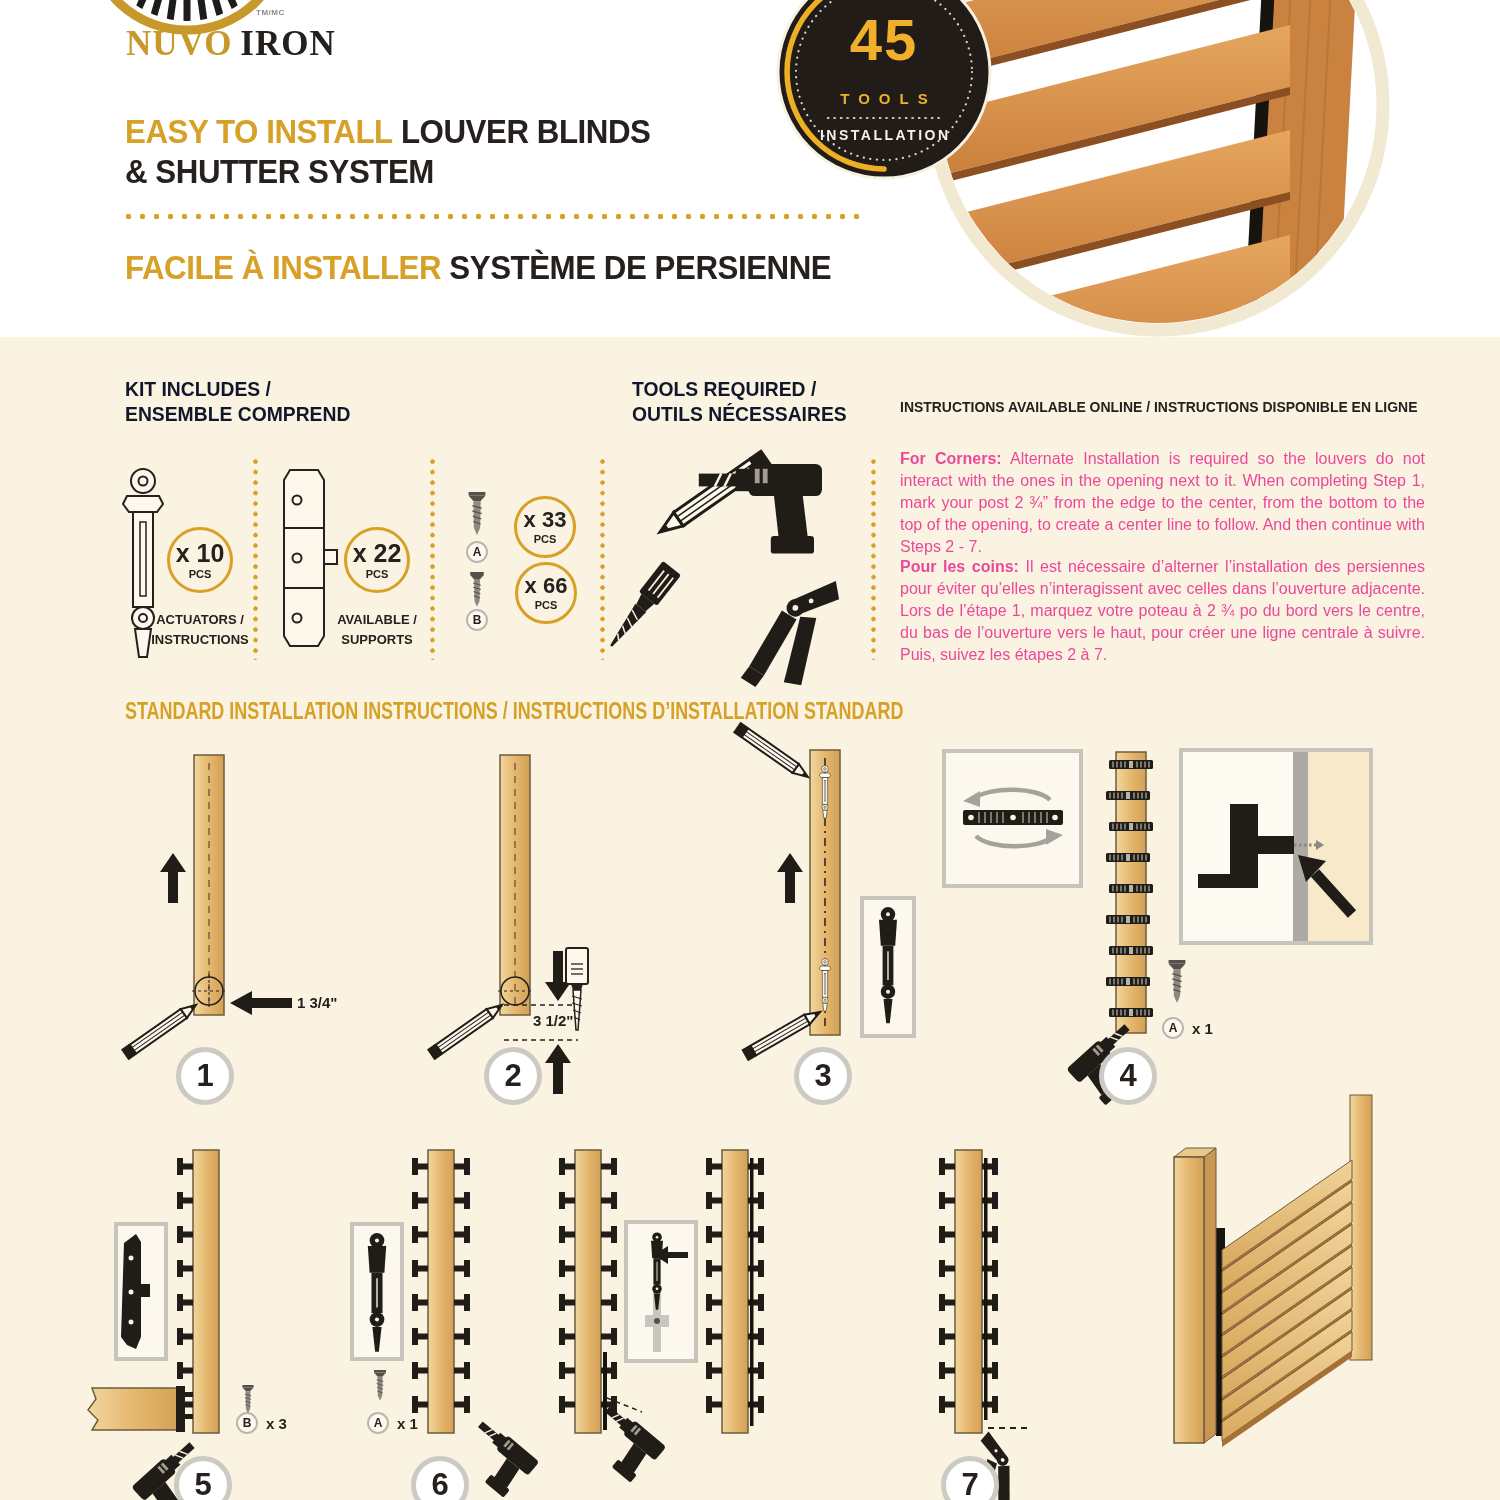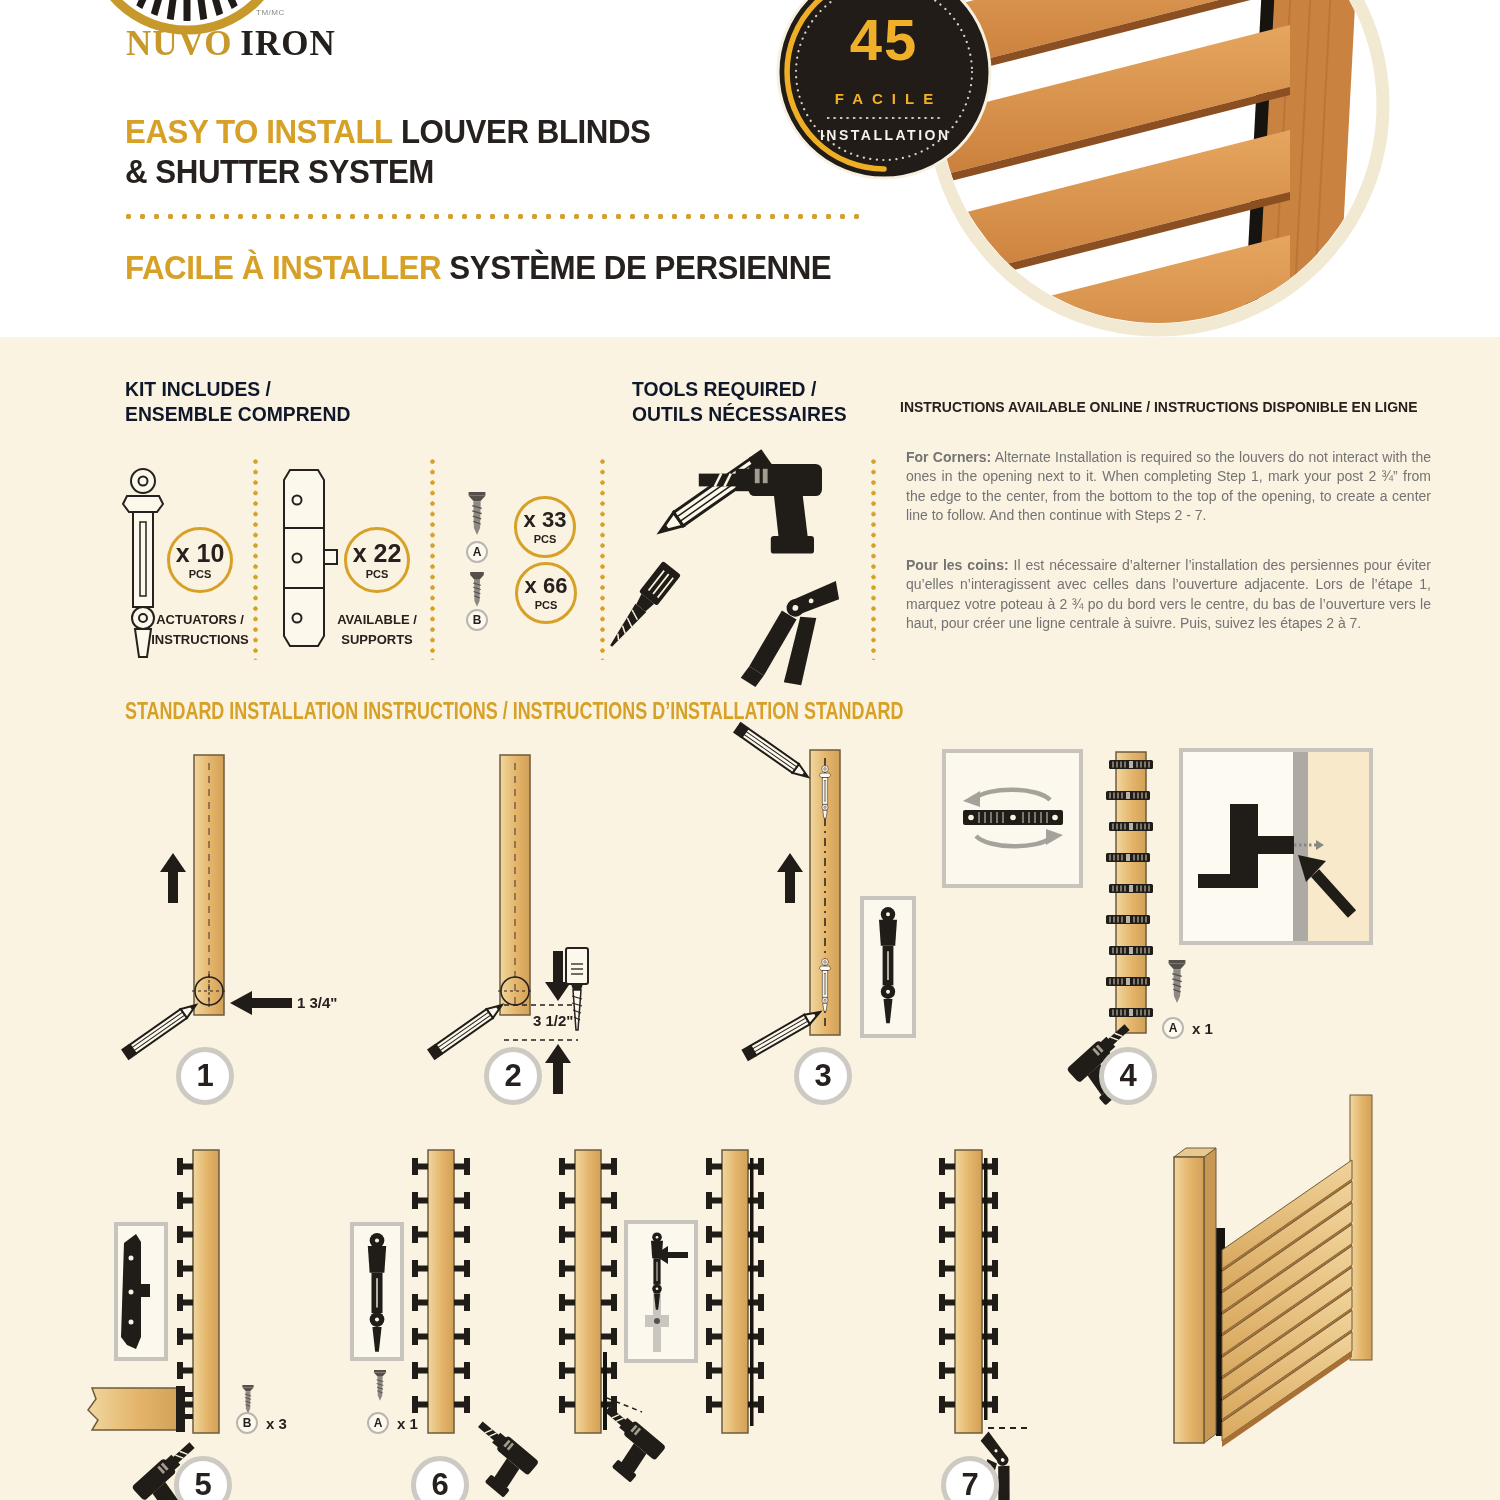--- a/index.html
+++ b/index.html
@@ -9,21 +9,21 @@
   .abs{position:absolute;}
   .art{position:absolute;left:0;top:0;width:1500px;height:1500px;}
   h1,h2,h3,p,div{margin:0;}
   .gold{color:#D7A027;}
   .dark{color:#26211E;}
   .cond{transform:scaleX(0.92);transform-origin:0 50%;display:inline-block;white-space:nowrap;}
   .xcond{transform:scaleX(0.78);transform-origin:0 50%;display:inline-block;white-space:nowrap;}
   .t1{font-size:34px;font-weight:bold;letter-spacing:-0.5px;}
   .sect{font-size:21px;font-weight:bold;line-height:1.2;color:#0f172a;}
   .onhead{font-size:15.5px;font-weight:bold;color:#26211E;}
-  .bodytxt{font-size:14px;line-height:1.38;text-align:justify;color:#737373;margin-left:6px;}
+  .bodytxt{font-size:16px;line-height:1.38;text-align:justify;color:#ec4899;}
   .brand{font-family:"Liberation Serif",serif;font-weight:bold;font-size:35px;letter-spacing:1px;}
   .brand .nuvo{color:#C6992A;}
   .brand .iron{color:#24201D;margin-left:8px;}
   .tm{font-size:8px;color:#8a8a86;letter-spacing:.5px;}
   .vdots{width:5px;background-image:radial-gradient(circle at 2.5px 3.5px,#D7A027 2px,rgba(0,0,0,0) 2.4px);background-size:5px 10.5px;}
   .hdots{height:7px;background-image:radial-gradient(circle at 3.5px 3.5px,#D7A027 2.6px,rgba(0,0,0,0) 3px);background-size:14px 7px;}
   .wdots{height:5px;background-image:radial-gradient(circle at 2px 2px,#CFC9BD 1.2px,rgba(0,0,0,0) 1.5px);background-size:6.5px 5px;}
   .qtycircle{border:3.5px solid #D7A027;border-radius:50%;box-sizing:border-box;display:flex;flex-direction:column;align-items:center;justify-content:center;}
   .qty{font-weight:bold;font-size:25px;line-height:1;color:#26211E;}
   .qty.sm{font-size:22px;}
@@ -501,38 +501,38 @@
       <use href="#slat" transform="translate(0,1357.5)"></use>
       <use href="#slat" transform="translate(0,1379)"></use>
       <use href="#slat" transform="translate(0,1400.5)"></use>
       <use href="#slat" transform="translate(0,1422)"></use>
       <polygon points="1204,1157 1216,1148 1216,1434 1204,1443" fill="#C89753" stroke="#6E5B3C" stroke-width="1"></polygon>
       <polygon points="1174,1157 1186,1148 1216,1148 1204,1157" fill="#E8C88C" stroke="#6E5B3C" stroke-width="1"></polygon>
       <rect x="1174" y="1157" width="30" height="286" fill="url(#wood)" stroke="#6E5B3C" stroke-width="1.5"></rect>
     </g>
   </svg>
 
-  <div class="abs tm" style="left:256px;top:8px;">TM/MC</div>
+  <div class="abs tm" style="left:256px;top:8px;font-weight:bold;">TM/MC</div>
   <div class="abs brand" style="left:126px;top:24px;">
     <span class="nuvo">NUVO</span><span class="iron">IRON</span>
   </div>
 
   <h1 class="abs t1" style="left:125px;top:112px;">
     <span class="cond"><span class="gold">EASY TO INSTALL</span>&nbsp;<span class="dark">LOUVER BLINDS</span></span>
   </h1>
   <h1 class="abs t1 dark" style="left:125px;top:152px;">
     <span class="cond">&amp; SHUTTER SYSTEM</span>
   </h1>
   <div class="abs hdots" style="left:125px;top:213px;width:737px;"></div>
   <h1 class="abs t1" style="left:125px;top:248px;">
     <span class="cond"><span class="gold">FACILE À INSTALLER</span>&nbsp;<span class="dark">SYSTÈME DE PERSIENNE</span></span>
   </h1>
 
   <div class="abs badge45" style="left:834px;top:6px;width:100px;">45</div>
-  <div class="abs badgemin" style="left:794px;top:90px;width:180px;">FACILE</div>
+  <div class="abs badgemin" style="left:794px;top:90px;width:180px;">TOOLS</div>
   <div class="abs wdots" style="left:826px;top:116px;width:116px;"></div>
   <div class="abs badgeinst" style="left:794px;top:127px;width:180px;">INSTALLATION</div>
 
   <h2 class="abs sect" style="left:125px;top:376px;">
     <span class="cond">KIT INCLUDES /</span><br>
     <span class="cond">ENSEMBLE COMPREND</span>
   </h2>
   <div class="abs qtycircle" style="left:167px;top:527px;width:66px;height:66px;">
     <span class="qty">x 10</span>
     <span class="pcs">PCS</span>

